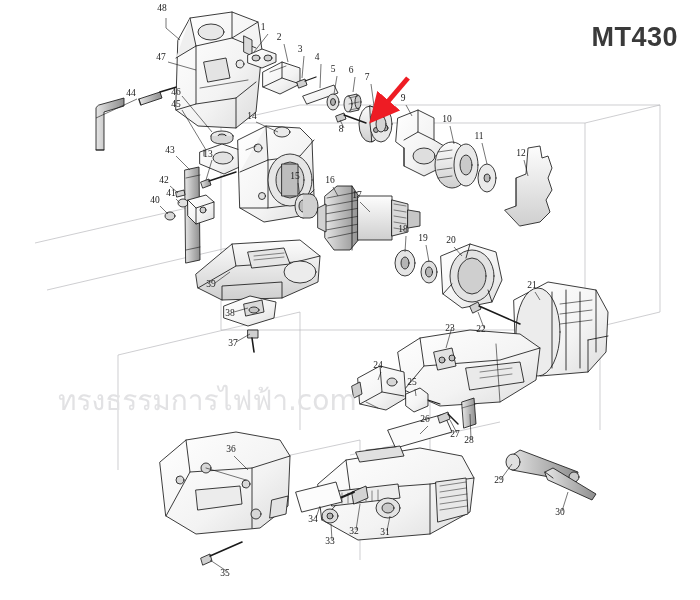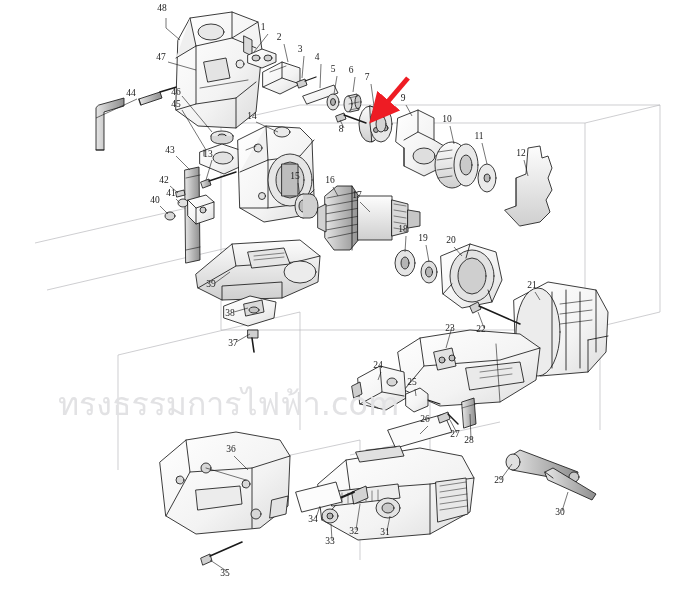--- a/index.html
+++ b/index.html
@@ -12,21 +12,21 @@
   #stage { position:absolute; inset:0; }
   #svgroot { position:absolute; left:0; top:0; width:700px; height:600px; }
 
   #title {
     position:absolute; right:22px; top:24px;
     font-size:27px; font-weight:bold; color:#3a3a3a;
     letter-spacing:.5px; line-height:1;
   }
   #watermark {
     position:absolute; left:58px; top:378px;
-    font-size:32px; color:#e2e2e4; white-space:nowrap;
+    font-size:28px; color:#e2e2e4; white-space:nowrap;
     font-family:"DejaVu Sans", sans-serif; letter-spacing:0px;
     pointer-events:none; user-select:none;
   }
   .cal { font-family:"Liberation Serif", serif; font-size:9.5px; fill:#1a1a1a; }
 </style>
 </head>
 <body>
 
 <div id="stage">
 
@@ -541,14 +541,15 @@
         <text x="164" y="183" class="cal" text-anchor="middle">42</text>
         <text x="170" y="153" class="cal" text-anchor="middle">43</text>
         <text x="131" y="96" class="cal" text-anchor="middle">44</text>
         <text x="176" y="107" class="cal" text-anchor="middle">45</text>
         <text x="176" y="95" class="cal" text-anchor="middle">46</text>
         <text x="161" y="60" class="cal" text-anchor="middle">47</text>
         <text x="162" y="11" class="cal" text-anchor="middle">48</text>
       </g>
   </svg>
 
+  <div id="title">MT430</div>
   <div id="watermark">ทรงธรรมการไฟฟ้า.com</div>
 </div>
 
 </body></html>

